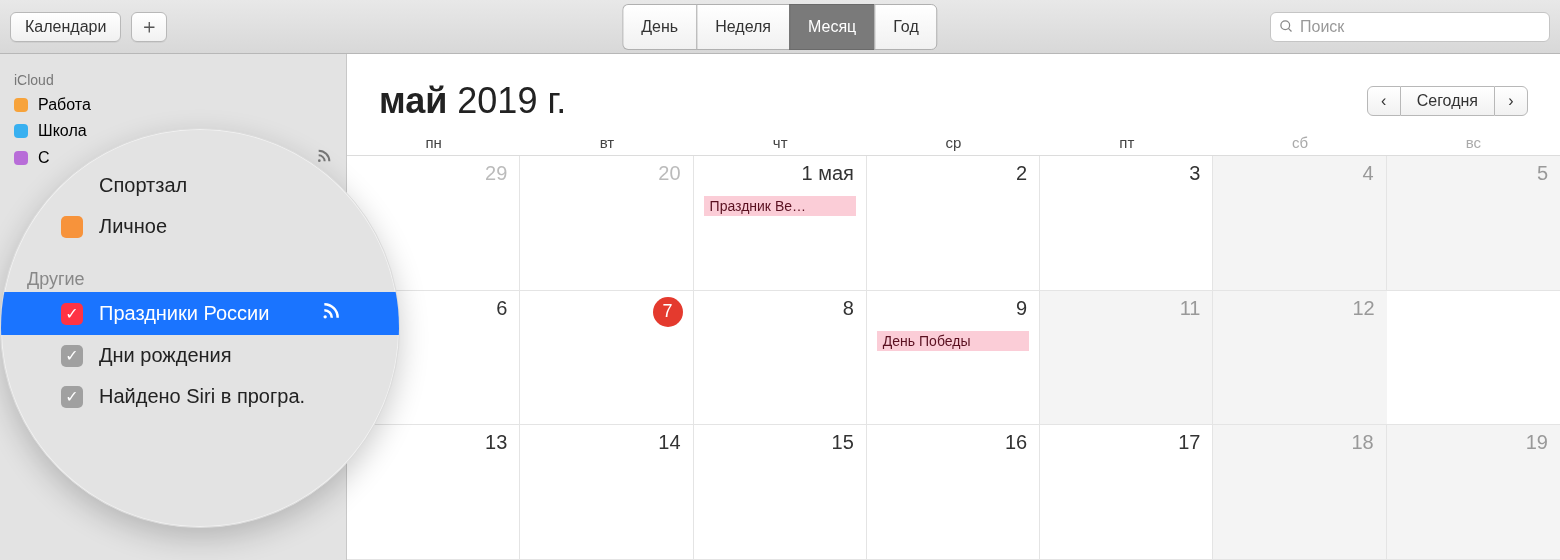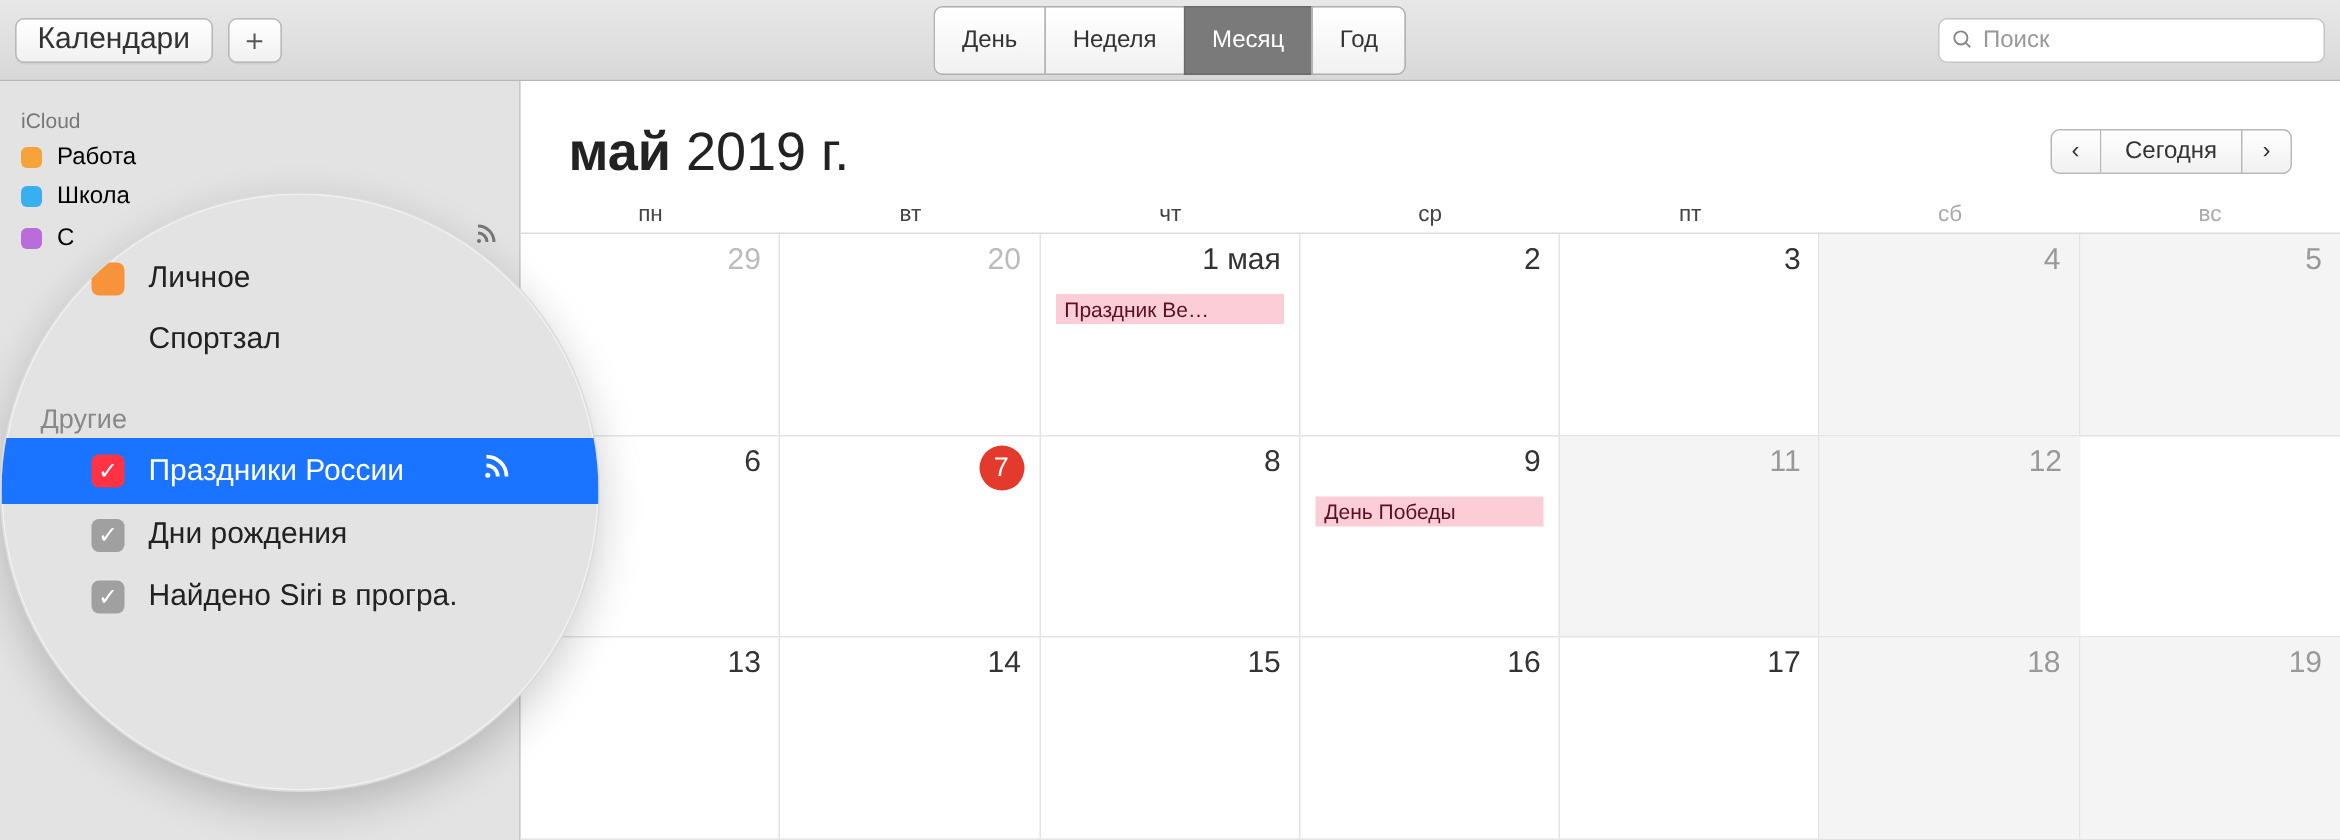--- a/index.html
+++ b/index.html
@@ -11,37 +11,37 @@
       background: linear-gradient(#e8e8e8, #d8d8d8);
       border-bottom: 1px solid #b7b7b7;
       display: flex; align-items: center; padding: 0 10px;
       position: relative;
     }
     .tb-left { display: flex; align-items: center; gap: 10px; }
     .btn {
       background: linear-gradient(#ffffff, #f1f1f1);
       border: 1px solid #b8b8b8; border-radius: 6px;
       height: 30px; display: flex; align-items: center; justify-content: center;
-      font-size: 20px; color: #333; padding: 4px 14px; box-shadow: 0 1px 0 rgba(0,0,0,.05);
+      font-size: 16px; color: #333; padding: 4px 14px; box-shadow: 0 1px 0 rgba(0,0,0,.05);
     }
     .btn-sq { width: 36px; padding: 0; font-size: 20px; color: #555; }
     .seg { display: flex; position: absolute; left: 50%; transform: translateX(-50%); }
     .seg .sbtn {
       background: linear-gradient(#ffffff, #f1f1f1);
       border: 1px solid #b0b0b0; border-right: none;
       height: 46px; padding: 0 18px; display: flex; align-items: center; font-size: 16px; color: #333;
     }
     .seg .sbtn:first-child { border-radius: 6px 0 0 6px; }
     .seg .sbtn:last-child { border-radius: 0 6px 6px 0; border-right: 1px solid #b0b0b0; }
     .seg .sbtn.active { background: #7a7a7a; color: #fff; border-color: #6a6a6a; }
     .tb-right { margin-left: auto; }
     .search {
       display: flex; align-items: center;
       background: #fff; border: 1px solid #c5c5c5; border-radius: 6px;
-      height: 30px; width: 258px; padding: 0 8px; color: #999; font-size: 16px;
+      height: 30px; width: 280px; padding: 0 8px; color: #999; font-size: 16px;
     }
     .search svg { margin-right: 6px; }
 
     
     .main { display: flex; height: calc(100% - 54px); }
     .sidebar { width: 347px; background: #e3e3e3; border-right: 1px solid #c8c8c8; padding-top: 12px; font-size: 16px; position: relative; }
     .sb-head { color: #777; font-size: 14px; padding: 6px 14px 4px; }
     .sb-item { display: flex; align-items: center; padding: 4px 14px; gap: 10px; }
     .swatch { width: 14px; height: 14px; border-radius: 4px; }
     .rss-icon { margin-left: auto; color: #777; }
@@ -259,26 +259,26 @@
         </div>
       </div>
   </div>
 </div>
 
 <div class="magnifier">
   <div class="mag-content">
     <div style="height:36px;"></div>
     <div id="mag-top">
         <div class="mag-item">
+          <span style="width:22px"></span>
+          <span class="mag-line">Спортзал</span>
+        </div>
+        <div class="mag-item">
           <span class="mag-chk orange-sw"></span>
           <span class="mag-line">Личное</span>
-        </div>
-        <div class="mag-item">
-          <span style="width:22px"></span>
-          <span class="mag-line">Спортзал</span>
         </div>
       </div>
     <div style="height:12px;"></div>
     <div class="mag-header">Другие</div>
     <div id="mag-items">
         <div class="mag-item mag-sel">
           <span class="mag-chk red">✓</span>
     <span class="mag-line">Праздники России</span>
           <span class="rss-icon mag-rss"><svg width="20" height="20" viewBox="0 0 24 24" fill="none" stroke="currentColor" stroke-width="3">
               <path d="M4 4a16 16 0 0 1 16 16"></path>

